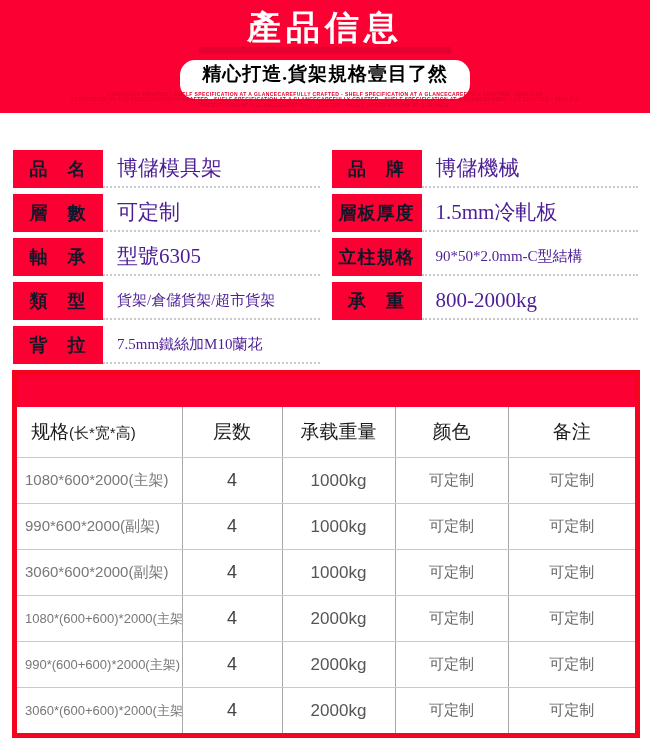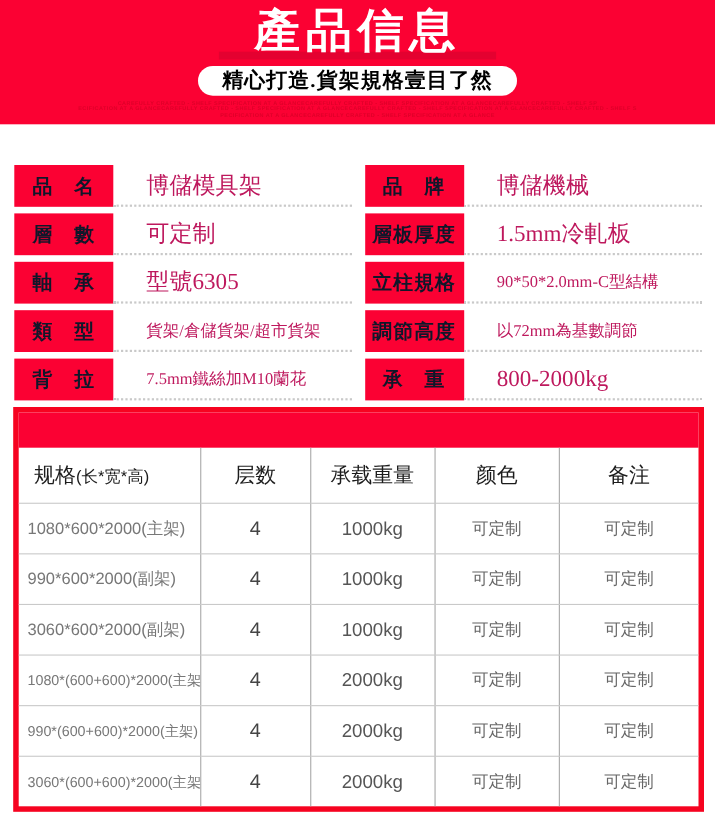--- a/index.html
+++ b/index.html
@@ -16,28 +16,28 @@
     font-family:"Liberation Sans","DejaVu Sans",sans-serif;
   }
   .serif{font-family:"Liberation Serif","DejaVu Serif",serif;}
 
   
   .banner{
     position:relative;height:113px;background:var(--banner_red);
     text-align:center;color:#fff;
   }
   .banner-title{
-    margin:0;padding-top:9px;font-size:42px;line-height:37px;
+    margin:0;padding-top:9px;font-size:34px;line-height:37px;
     font-weight:bold;letter-spacing:5px;
   }
   .title-underline{
     width:252px;height:7px;margin:1px auto 0;background:var(--underline_red);
   }
   .subtitle-pill{
-    display:inline-block;margin-top:6px;height:27px;line-height:27px;
+    display:inline-block;margin-top:6px;height:39px;line-height:27px;
     padding:0 22px;border-radius:15px;background:var(--pill_bg);
     color:#000;font-size:19px;font-weight:bold;letter-spacing:1px;text-align:right;
   }
   .marquee{
     position:absolute;left:0;right:0;bottom:5px;
     color:var(--marquee_red);font-size:5px;line-height:5.4px;
     letter-spacing:.4px;font-weight:bold;white-space:nowrap;
   }
 
   
@@ -45,22 +45,22 @@
   .spec-col{flex:1;min-width:0;}
   .spec-row{display:flex;height:38px;margin-bottom:6px;}
   .spec-label{
     width:90px;flex:0 0 90px;background:var(--banner_red);color:#0f172a;
     display:flex;align-items:center;justify-content:center;
     font-size:18px;font-weight:bold;letter-spacing:1px;
     font-family:"Liberation Serif","DejaVu Serif",serif;
   }
   .spec-value{
     flex:1;min-width:0;display:flex;align-items:center;
-    padding-left:30px;border-bottom:2px dotted #c9c9c9;
-    color:#be185d;white-space:nowrap;
+    padding-left:14px;border-bottom:2px dotted #c9c9c9;
+    color:#4c1d95;white-space:nowrap;
     font-family:"Liberation Serif","DejaVu Serif",serif;
   }
   .spec-value.lg{font-size:21px;}
   .spec-value.sm{font-size:15px;text-align:center;}
 
   
   .table-panel{
     width:628px;margin:0 auto 0 12px;
     border:5px solid var(--table_border_red);
   }
@@ -135,24 +135,20 @@
       </div>
       <div class="spec-row">
         <div class="spec-label">層板厚度</div>
         <div class="spec-value lg">1.5mm冷軋板</div>
       </div>
       <div class="spec-row">
         <div class="spec-label">立柱規格</div>
         <div class="spec-value sm">90*50*2.0mm-C型結構</div>
       </div>
       <div class="spec-row">
-        <div class="spec-label">調節高度</div>
-        <div class="spec-value sm">以72mm為基數調節</div>
-      </div>
-      <div class="spec-row">
         <div class="spec-label">承　重</div>
         <div class="spec-value lg">800-2000kg</div>
       </div>
     </div>
   </section>
 
   <section class="table-panel">
     <div class="table-top-band"></div>
     <table class="spec-table">
       <colgroup>

